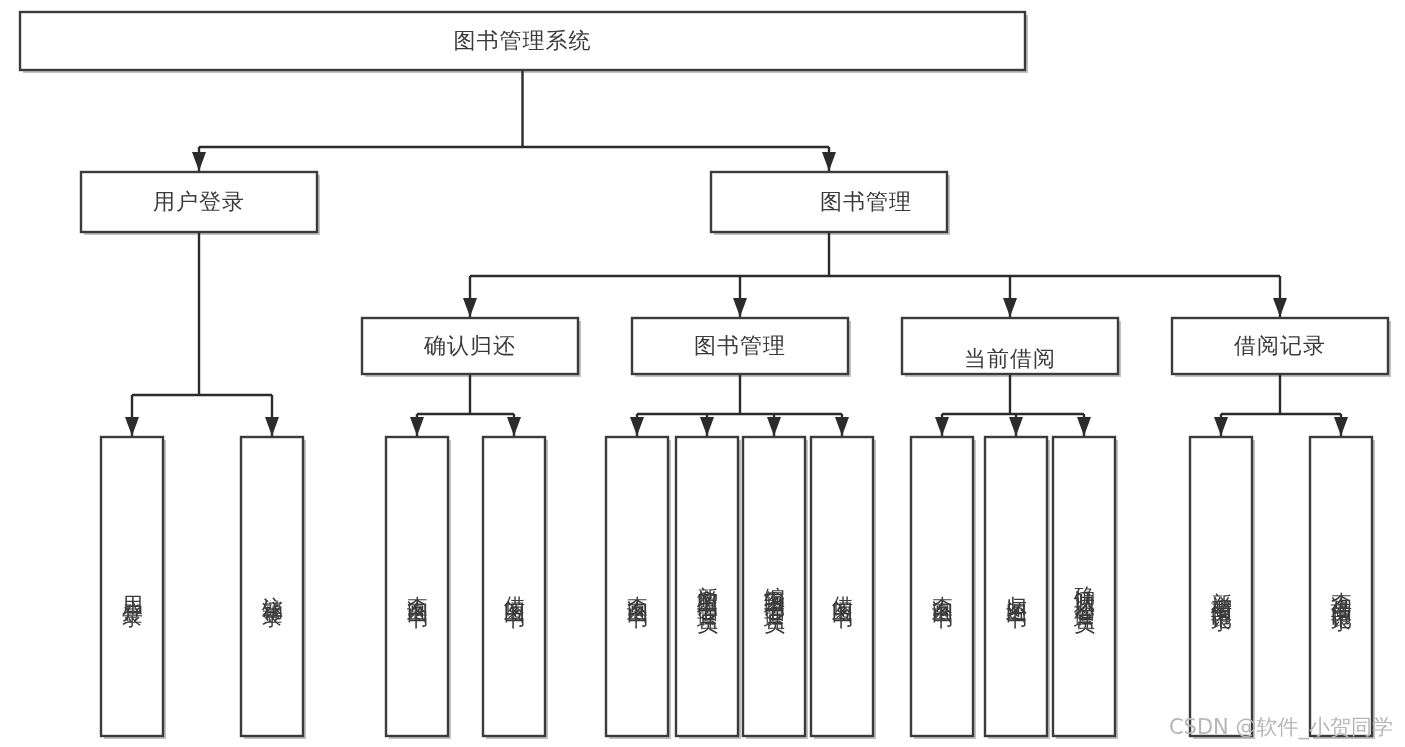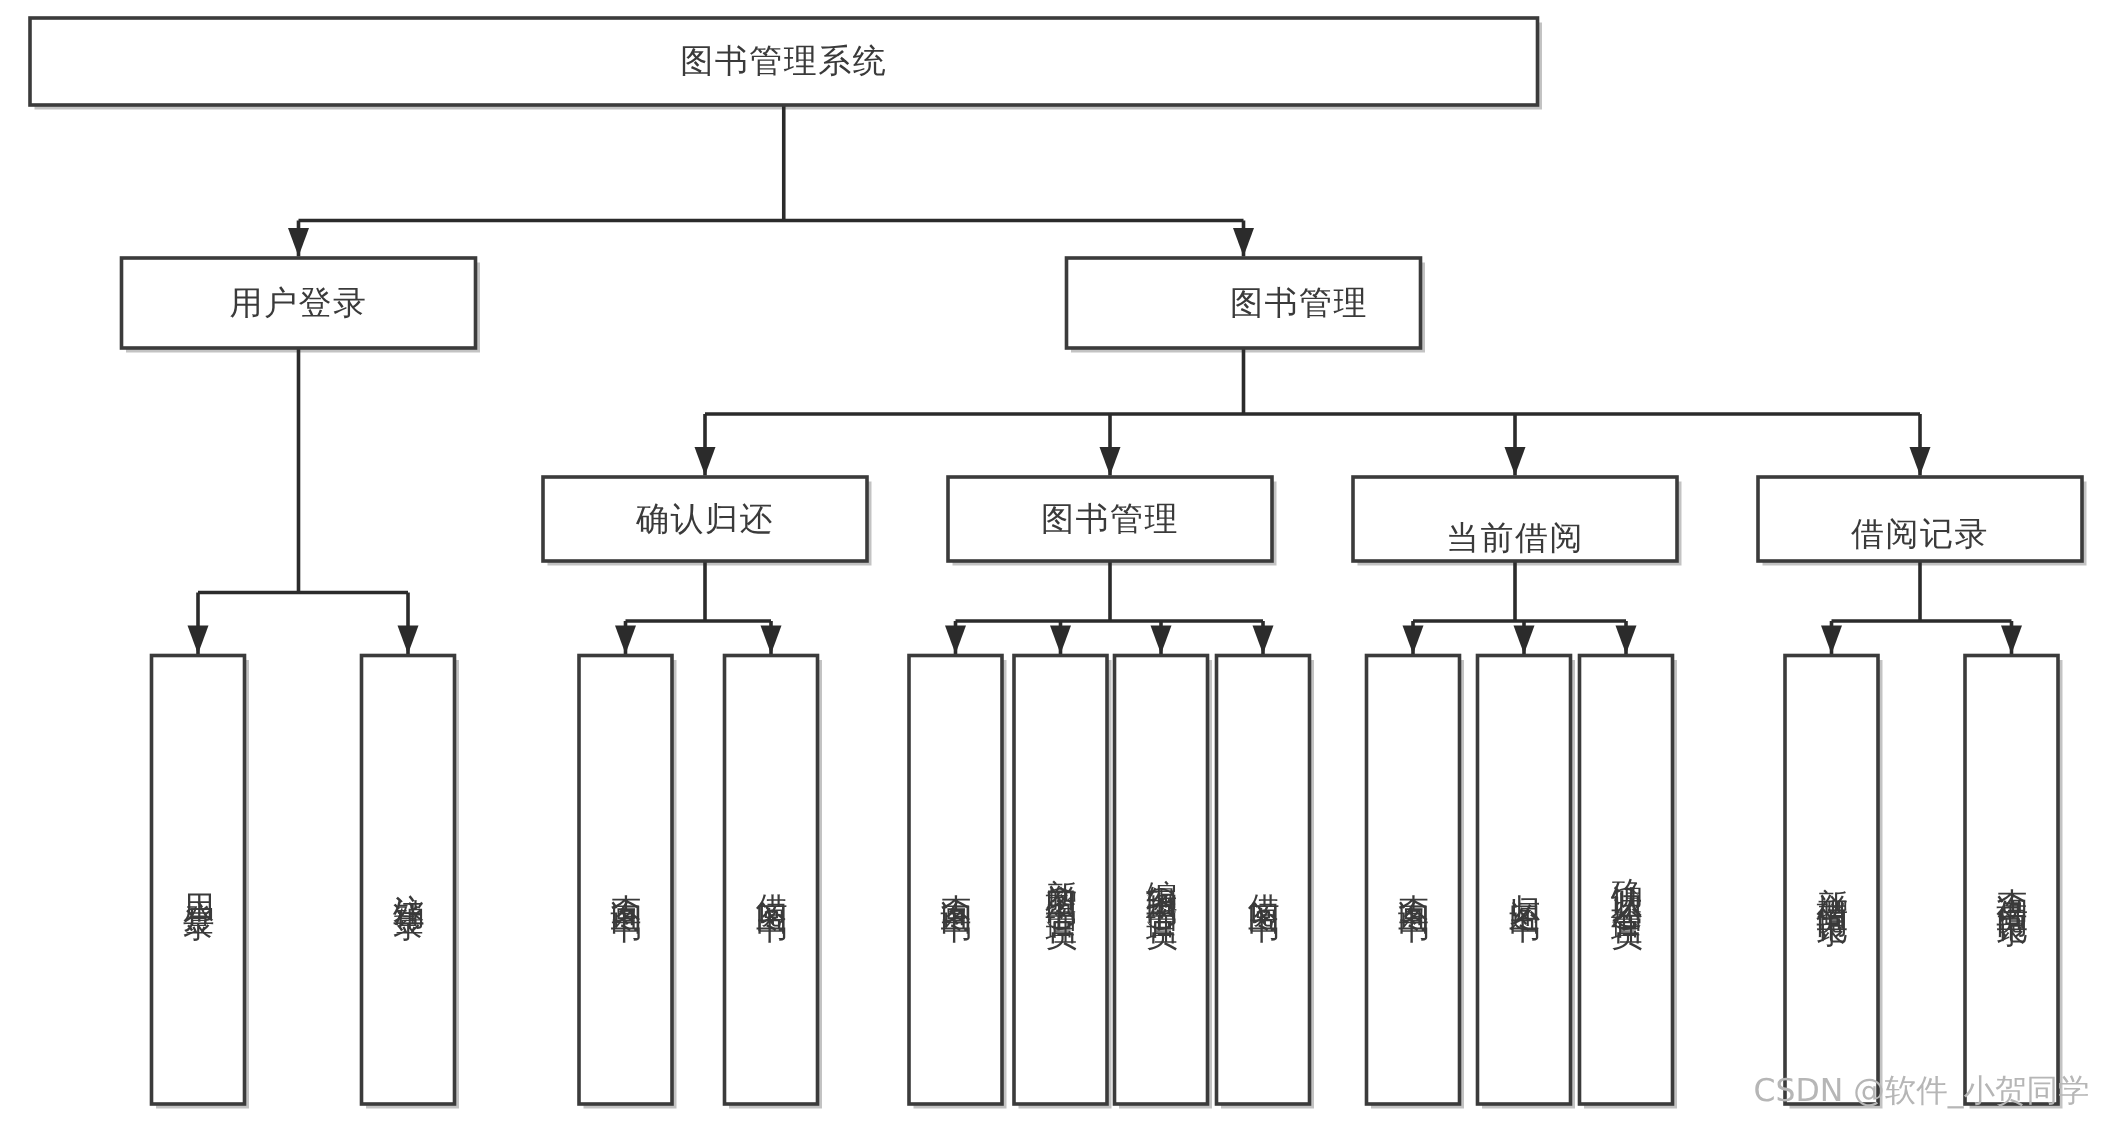--- a/index.html
+++ b/index.html
@@ -207,21 +207,21 @@
       </div>
       <div class="hlabel-wrap" style="left: 362px; top: 318px; width: 216px; height: 56px;">
         <span class="hlabel-text">确认归还</span>
       </div>
       <div class="hlabel-wrap" style="left: 632px; top: 318px; width: 216px; height: 56px;">
         <span class="hlabel-text">图书管理</span>
       </div>
       <div class="hlabel-wrap" style="left: 902px; top: 331px; width: 216px; height: 56px;">
         <span class="hlabel-text">当前借阅</span>
       </div>
-      <div class="hlabel-wrap" style="left: 1172px; top: 328px; width: 216px; height: 56px;">
+      <div class="hlabel-wrap" style="left: 1172px; top: 318px; width: 216px; height: 56px;">
         <span class="hlabel-text">借阅记录</span>
       </div>
       <div class="vlabel-wrap" style="left: 101px; top: 437px; width: 62px; height: 299px;">
         <span class="vlabel-text">用户登录</span>
       </div>
       <div class="vlabel-wrap" style="left: 241px; top: 437px; width: 62px; height: 299px;">
         <span class="vlabel-text">注销登录</span>
       </div>
       <div class="vlabel-wrap" style="left: 386px; top: 437px; width: 62px; height: 299px;">
         <span class="vlabel-text">查询图书</span>

